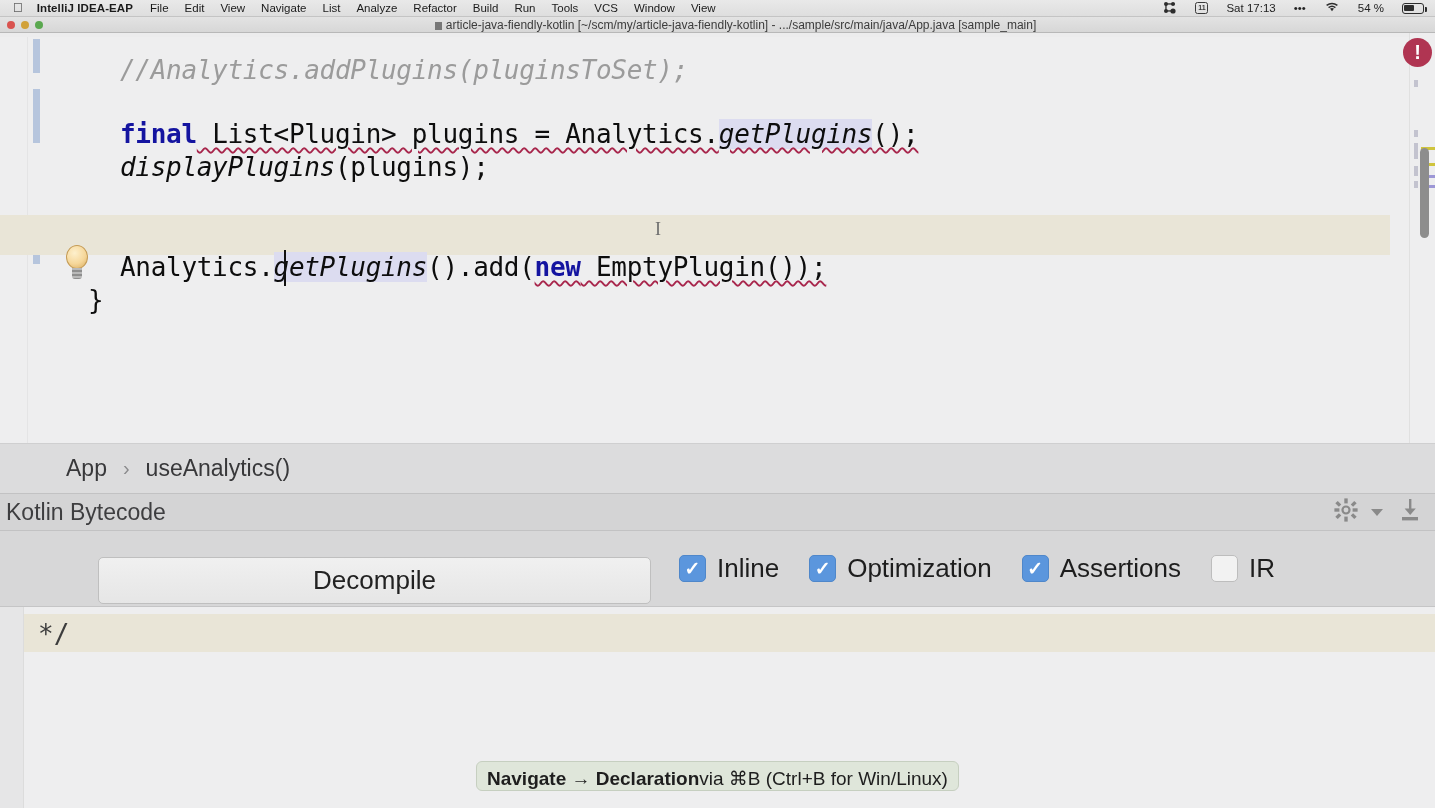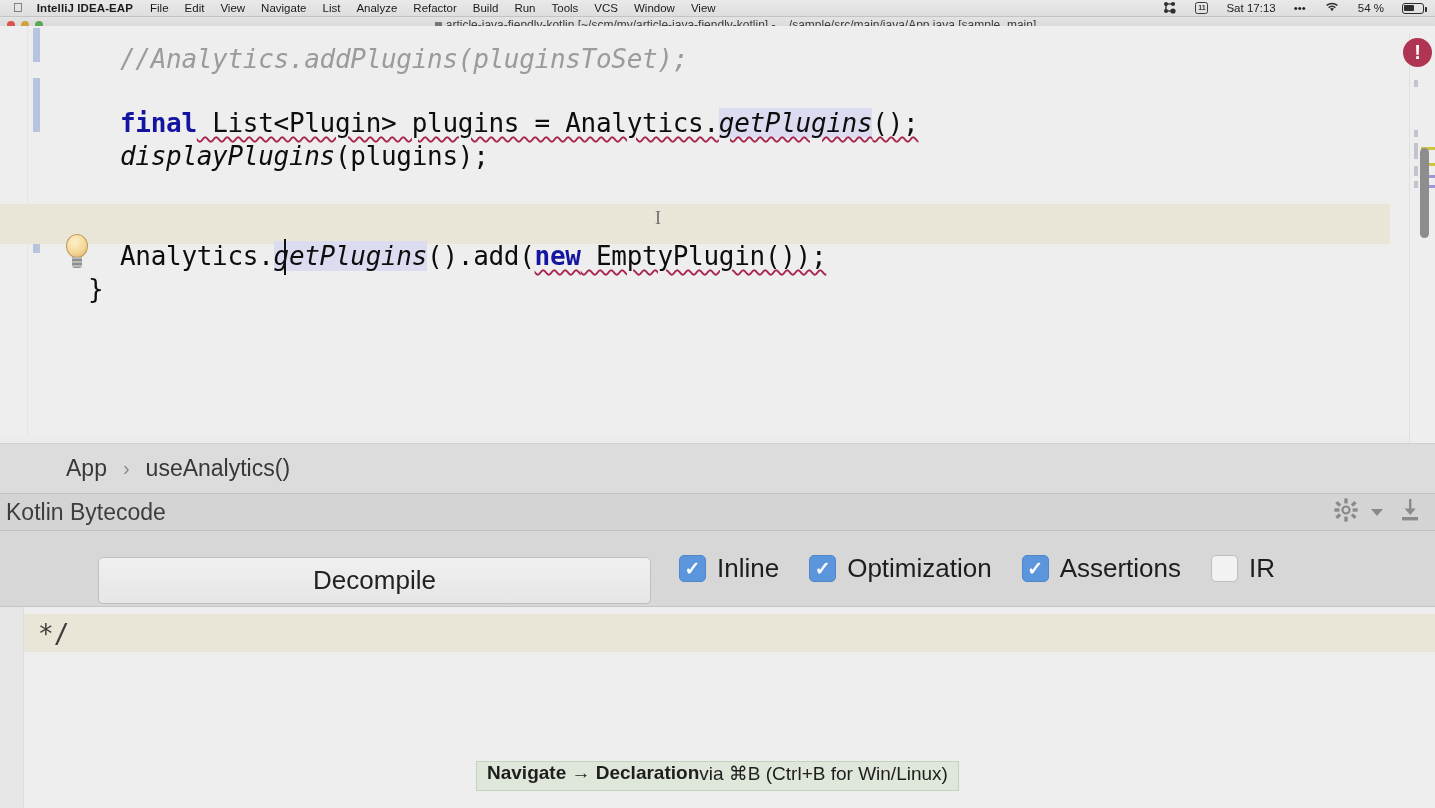--- a/index.html
+++ b/index.html
@@ -55,21 +55,21 @@
   .traffic span { width: 8px; height:8px; border-radius:50%; display:block; }
   .tl-red{background:#d9534f;} .tl-yellow{background:#d1a13a;} .tl-green{background:#5aa84f;}
   .title-text { font-size: 12px; color:#3c3c3c; white-space:nowrap;padding-left:36px; }
   .title-text .doc-ico{
     display:inline-block; width:7px;height:8px;background:#777;margin-right:4px;
     position:relative; top:1px;
   }
 
   
   .editor {
-    position:absolute; top:26px; left:0; width:1435px; height:410px;
+    position:absolute; top:37px; left:0; width:1435px; height:410px;
     background:#eeeeef; overflow:hidden;
   }
   .gutter-left {
     position:absolute; left:0; top:0; width:28px; height:100%;
     background:#eeeeef; border-right:1px solid #e4e4e5;
   }
   .vcs-mark { position:absolute; left:33px; width:7px; background:#b6c5dd; }
   .code-line {
     position:absolute; left:0; width:100%;
     font-family:"DejaVu Sans Mono", monospace;
@@ -181,22 +181,22 @@
     background:#e9e5d7;
   }
   .bc-text {
     position:absolute; left:38px; top:12px;
     font-family:"DejaVu Sans Mono", monospace; font-size:26px; color:#3d3d3d;
   }
 
   
   .tooltip {
     position:absolute; left:476px; top:761px; height:30px;
-    background:#dfe6da; border:1px solid #c6cfc0; border-radius:0;
-    display:flex; align-items:flex-start; padding:0 10px;
+    background:#dfe6da; border:1px solid #c6cfc0; border-radius:6px;
+    display:flex; align-items:flex-end; padding:0 10px;
     font-size:19px; color:#1e1e1e; white-space:nowrap;
   }
   .tooltip b { font-weight:bold; }
 </style>
 </head>
 <body>
 
 <div id="app">
 
   <div class="menubar">

